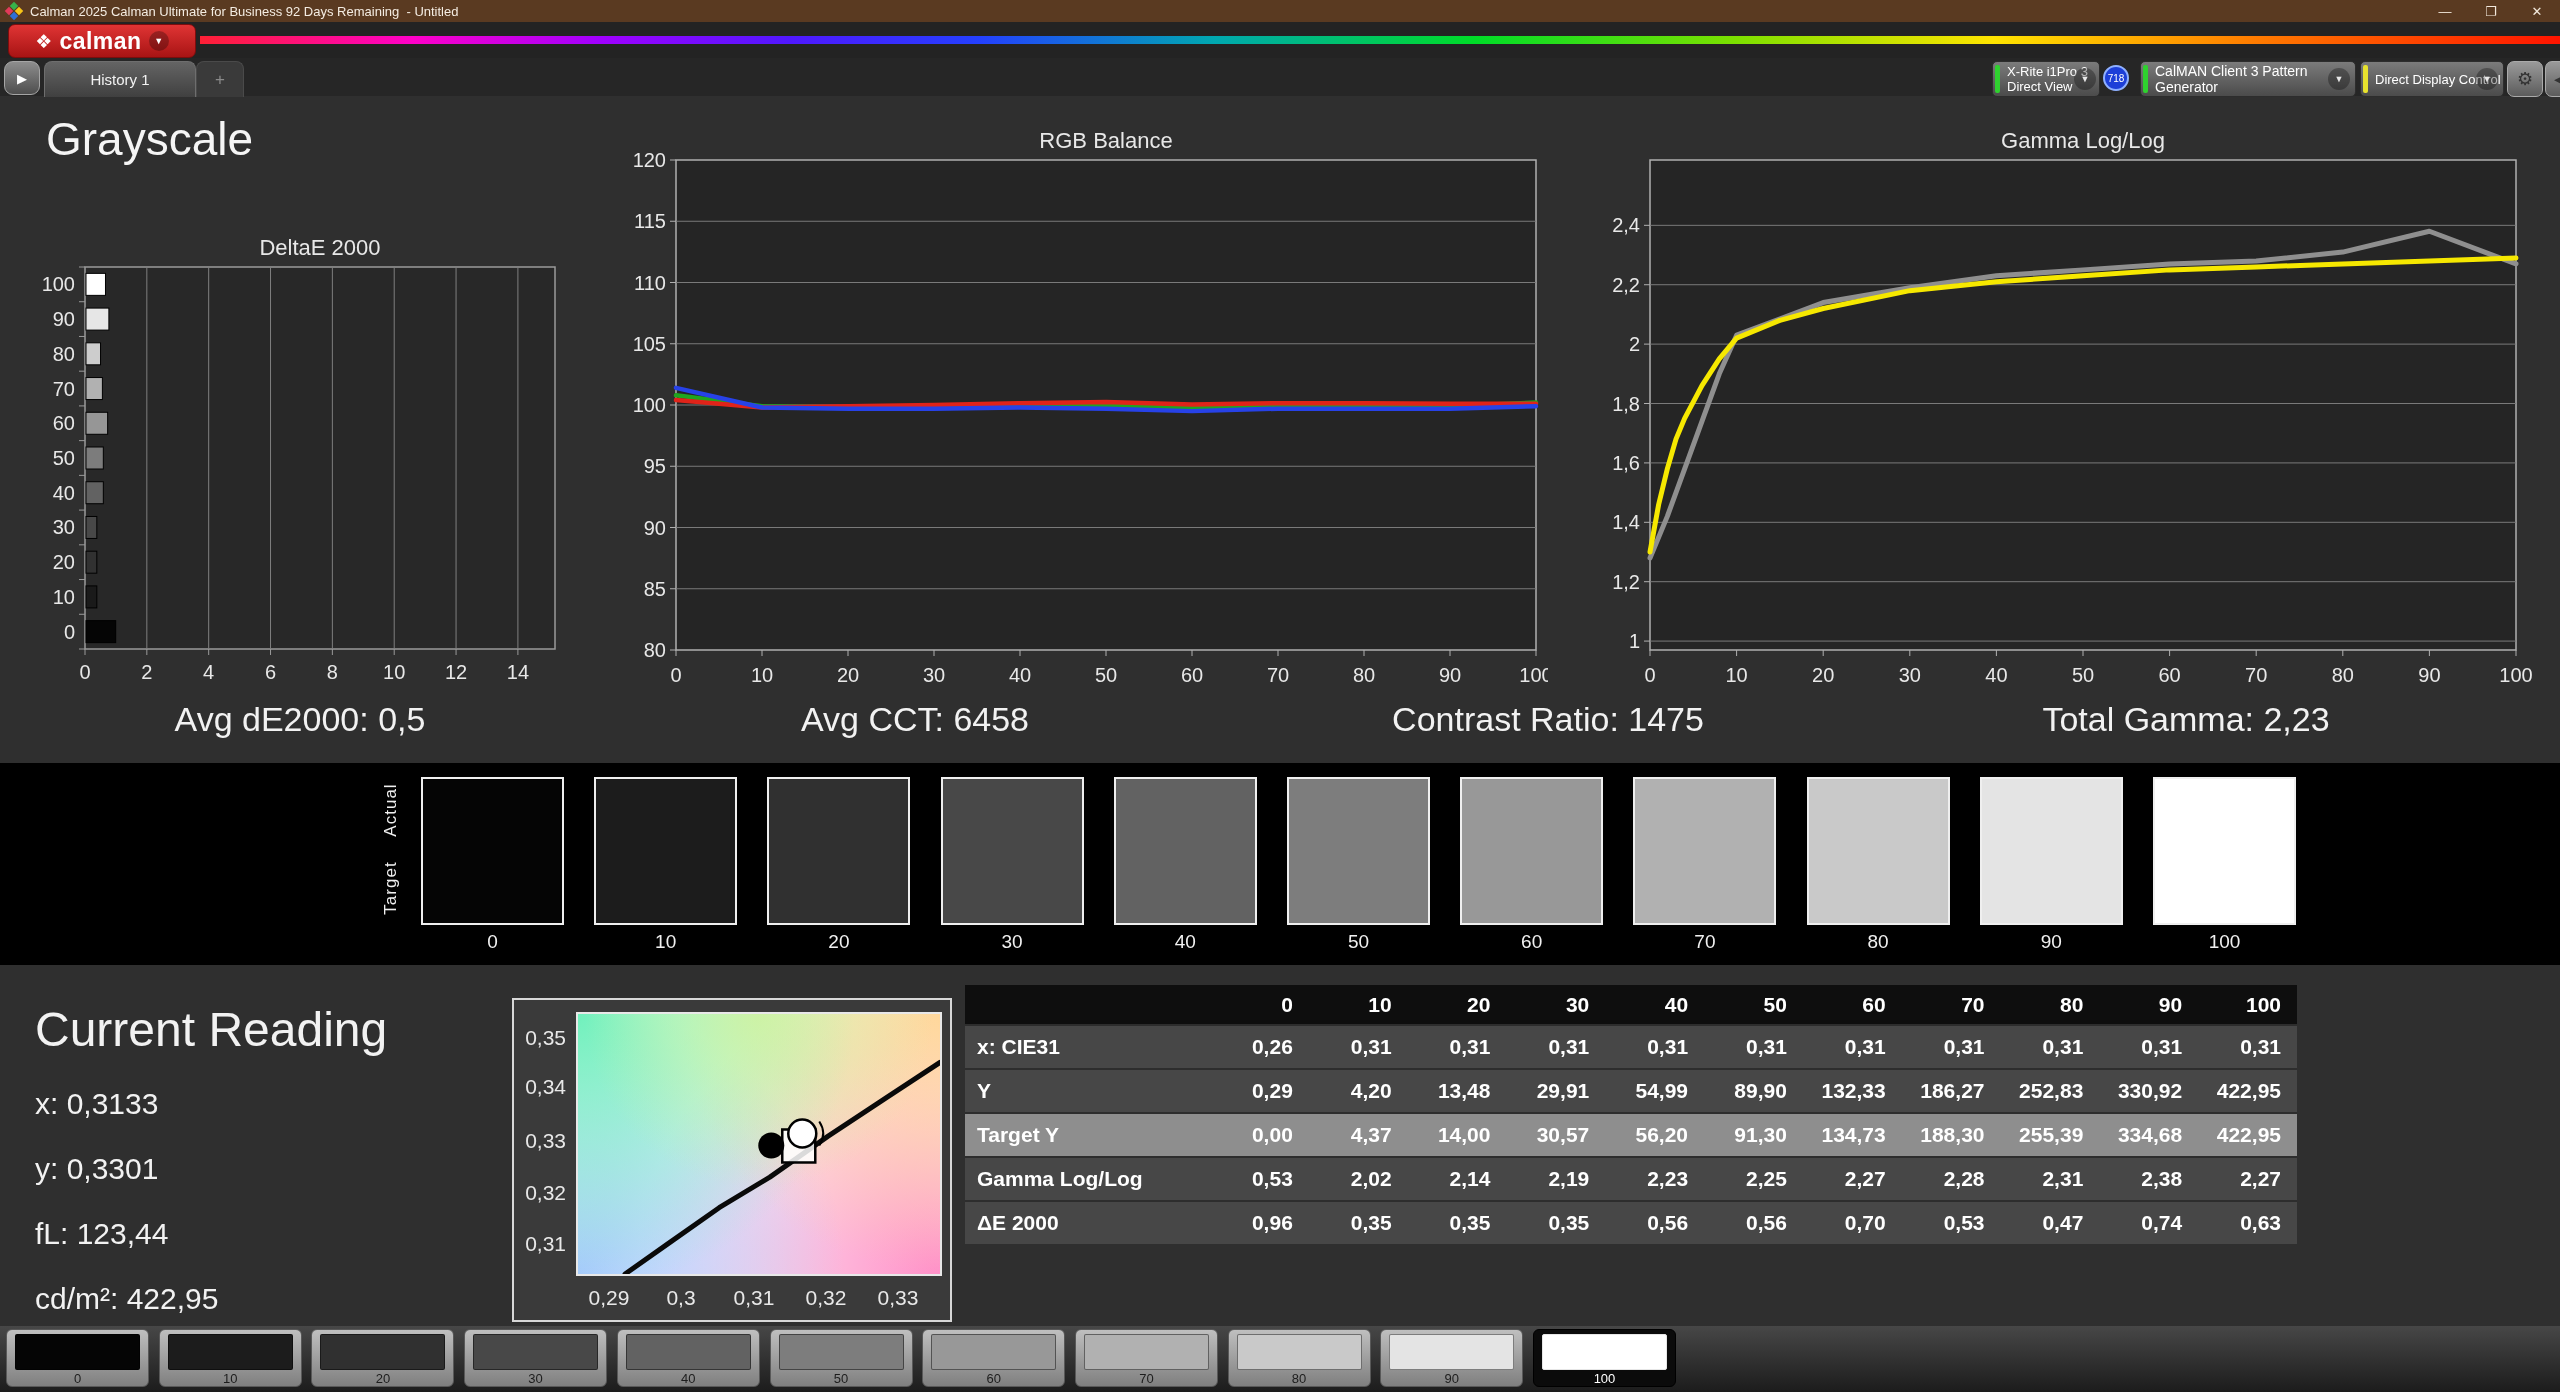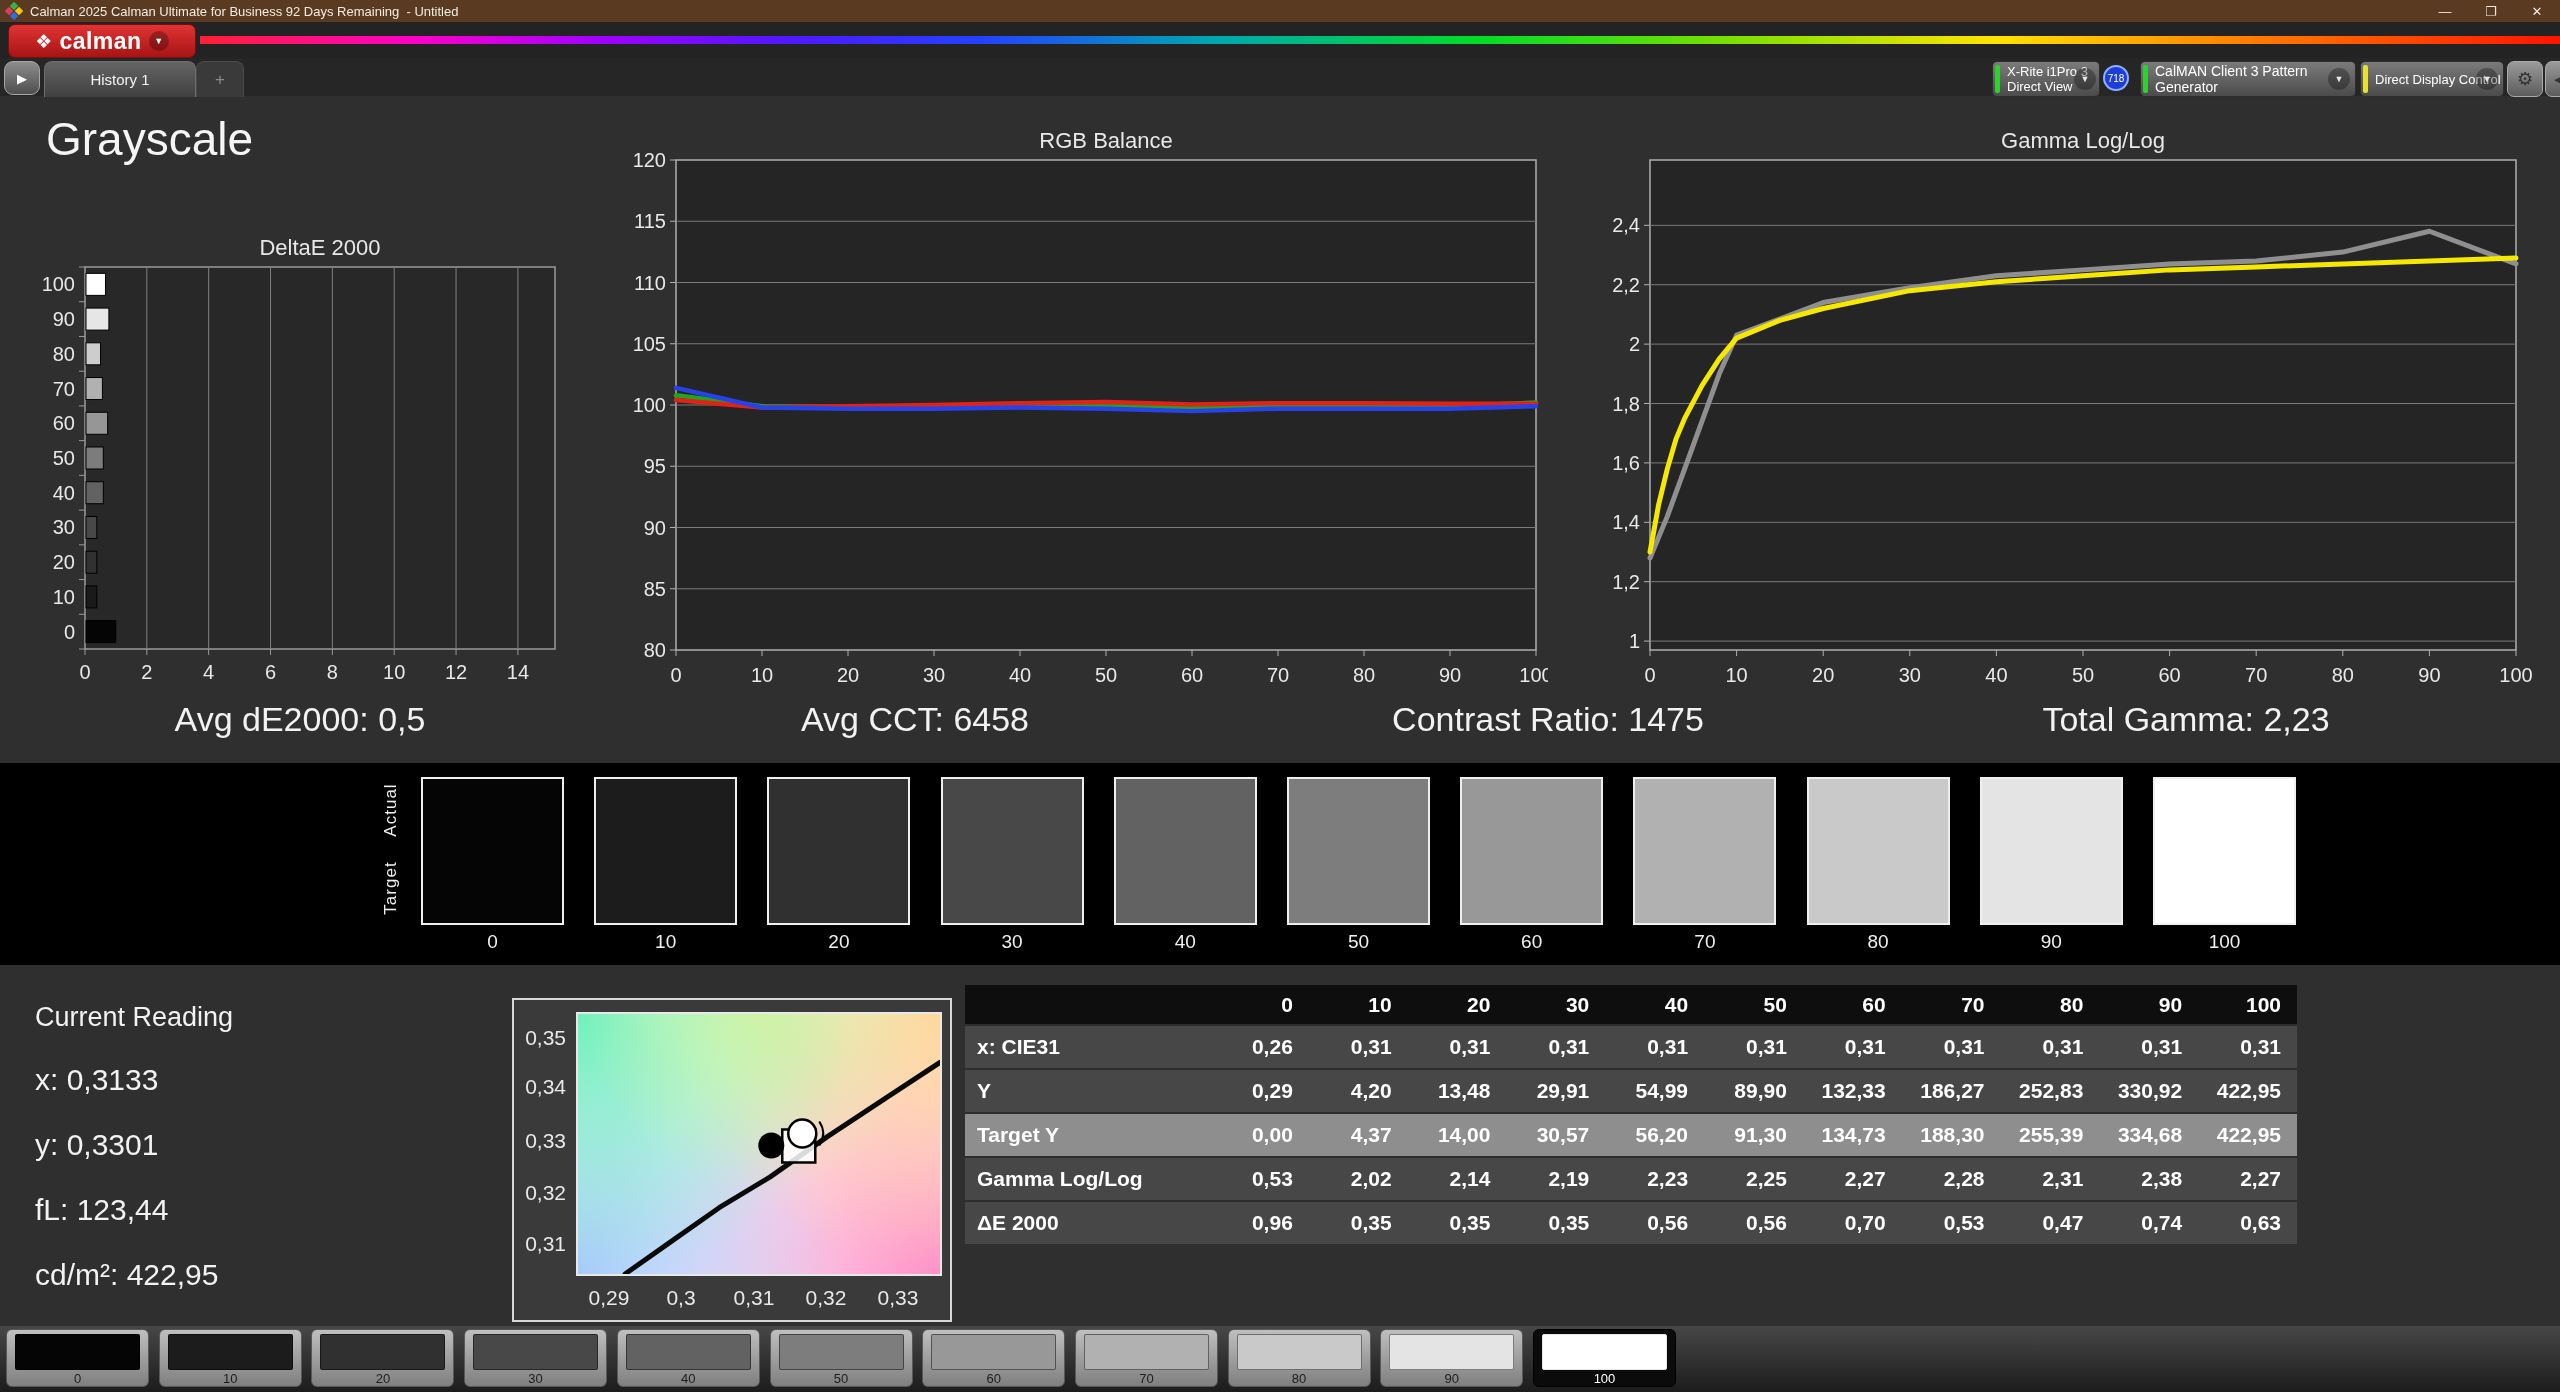--- a/index.html
+++ b/index.html
@@ -61,21 +61,21 @@
 
   
   .swatch-strip{position:absolute;left:0;top:763px;width:2560px;height:202px;background:#000;}
   .strip-label{position:absolute;left:380px;width:22px;height:74px;display:flex;align-items:center;justify-content:center;}
   .strip-label span{transform:rotate(-90deg);color:#f0f0f0;font-size:17px;letter-spacing:1px;white-space:nowrap;}
   .gsw{position:absolute;top:14px;width:143px;height:148px;border:2px solid #efefef;box-sizing:border-box;}
   .gsw-label{position:absolute;top:168px;width:143px;text-align:center;color:#f0f0f0;font-size:19px;}
 
   
   .current-reading{position:absolute;left:35px;top:1002px;}
-  .current-reading h2{margin:0 0 30px 0;font-size:27px;font-weight:400;color:#f2f2f2;}
+  .current-reading h2{margin:0 0 30px 0;font-size:48px;font-weight:400;color:#f2f2f2;}
   .cr-item{font-size:30px;color:#f2f2f2;margin-bottom:31px;}
 
   
   .cie-panel{position:absolute;left:512px;top:998px;width:440px;height:324px;background:#3a3a3a;
        border:2px solid #d8d8d8;box-sizing:border-box;}
   .cie-plot{position:absolute;left:62px;top:12px;width:366px;height:264px;border:2px solid #e8e8e8;box-sizing:border-box;
        background:
          radial-gradient(circle at 50% 0%,rgba(205,243,150,.75),rgba(205,243,150,0) 55%),
          radial-gradient(circle at 0% 0%,rgba(105,240,185,.95),rgba(105,240,185,0) 62%),
          radial-gradient(circle at 100% 0%,rgba(255,214,150,.95),rgba(255,214,150,0) 58%),

